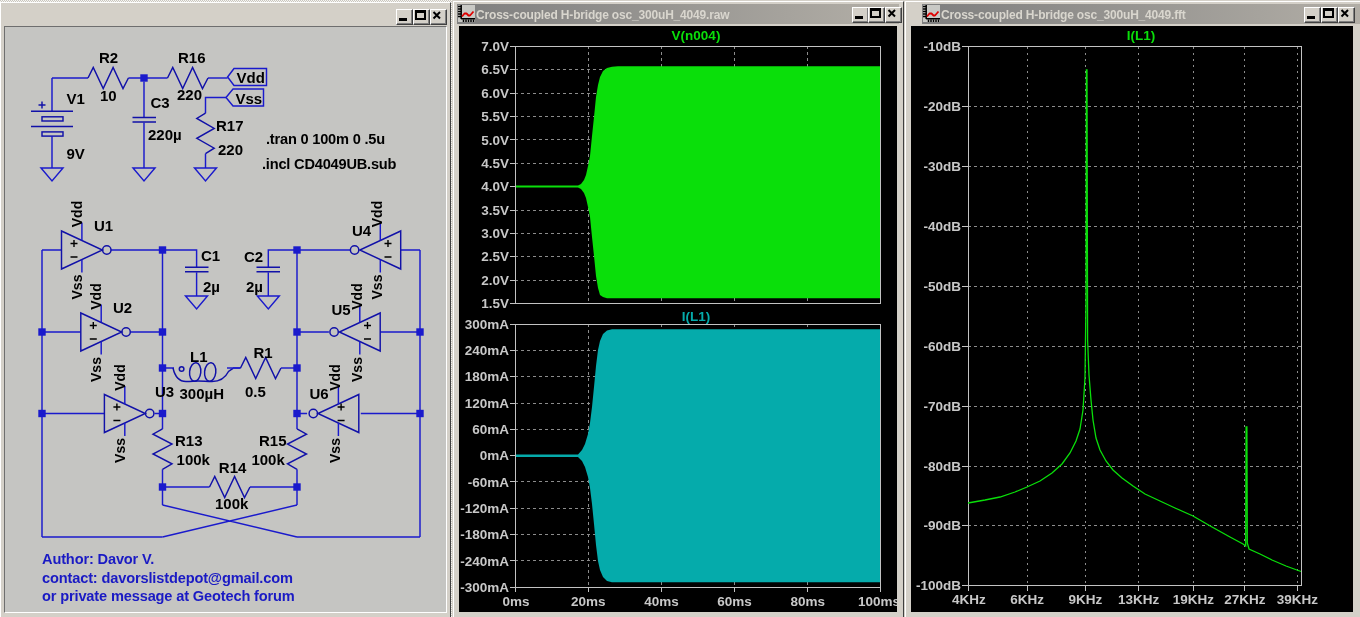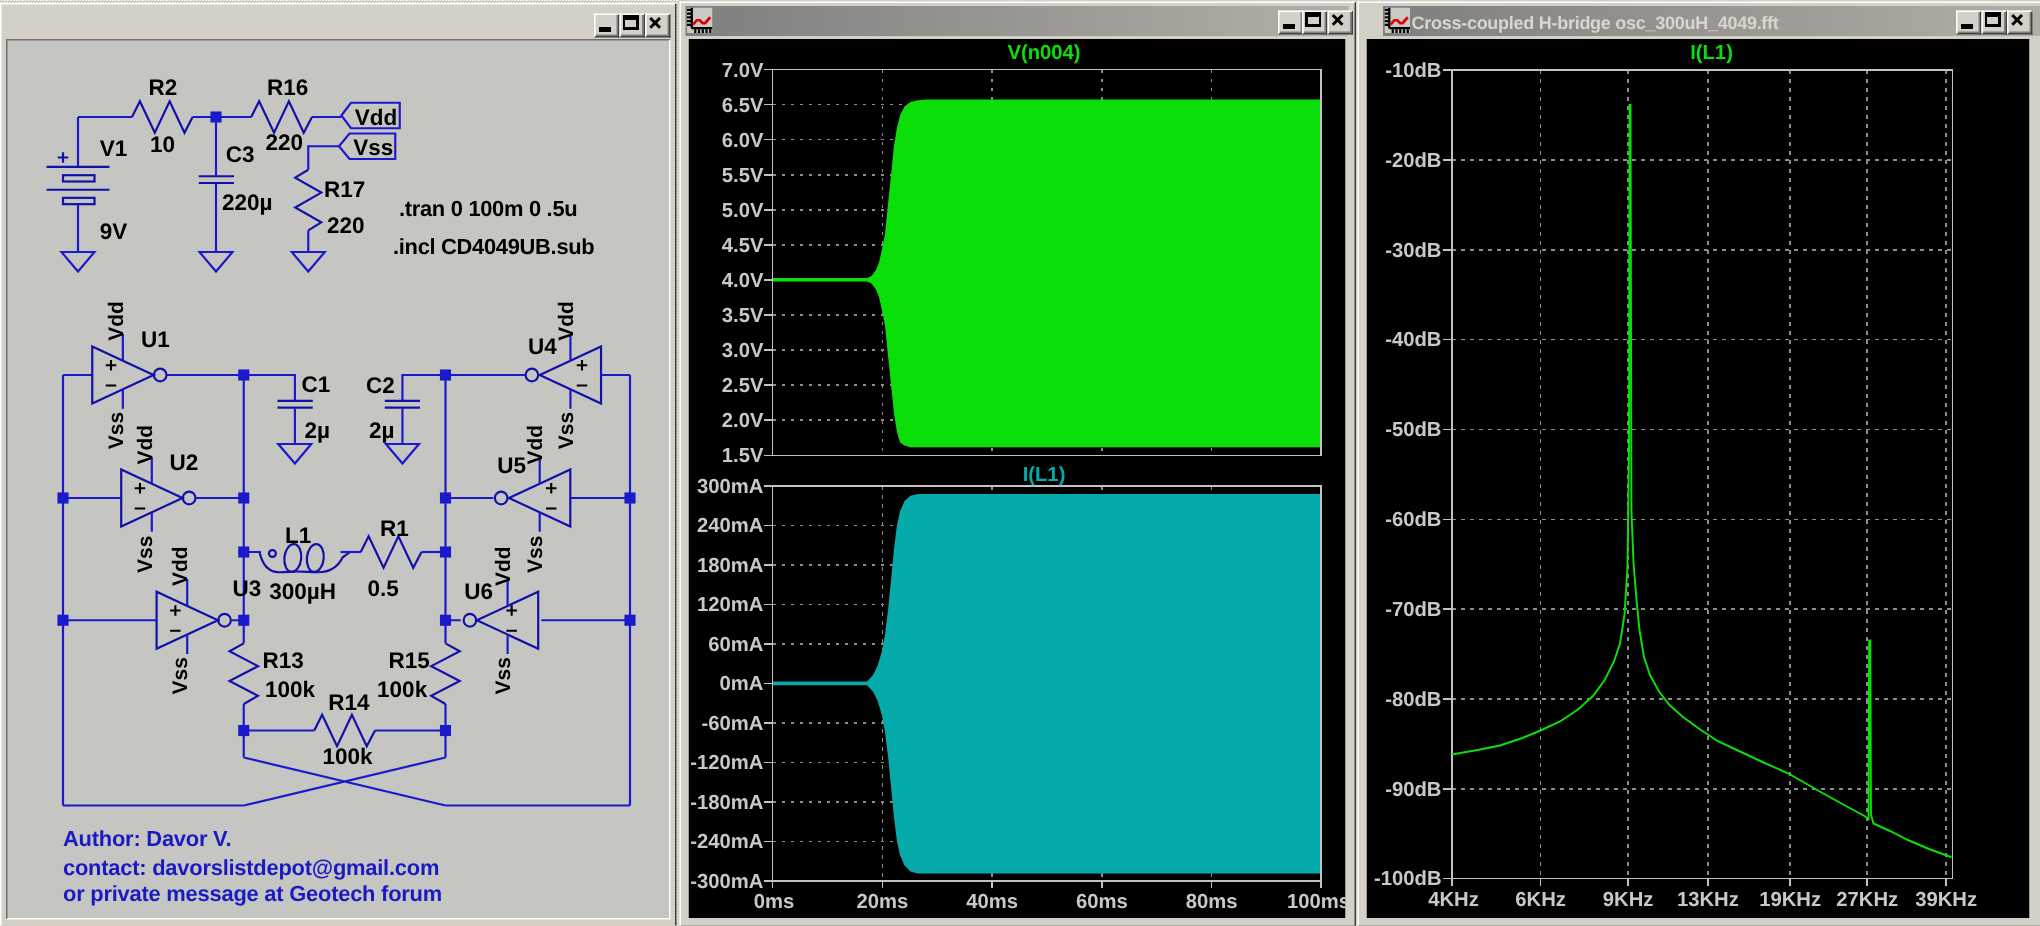--- a/index.html
+++ b/index.html
@@ -214,20 +214,21 @@
   <div style="position:absolute;left:1px;top:1px;width:449px;height:615px;border-top:1px solid #FFFFFF;border-left:1px solid #FFFFFF;border-right:1px solid #404040;border-bottom:1px solid #404040"></div>
   <div class="tbar inactive" style="left:5px;top:4px;width:442px;height:20px">
     <svg style="left:1px;top:1px" width="17" height="17" viewBox="0 0 17 17">
       <rect x="0" y="0" width="17" height="17" fill="#C9C9C5"></rect>
       <g stroke="#000" stroke-width="1.5">
         <path d="M3.2,0 V14 M3.2,13.8 H17" fill="none"></path>
         <path d="M0,1.5 H3 M0,4 H3 M0,6.5 H3 M0,9 H3 M0,11.5 H3 M5.5,14.5 V17 M8,14.5 V17 M10.5,14.5 V17 M13,14.5 V17 M15.5,14.5 V17"></path>
       </g>
       <path d="M4,11.5 L6.5,8.5 L8.5,8.5 L10.5,10.5 L12,10.5 L15.5,6.5" stroke="#E00000" stroke-width="1.8" fill="none" stroke-linejoin="round"></path>
     </svg>
+    <span class="ttext" style="left:19px;color:#D9D6CE">Cross-coupled H-bridge osc_300uH_4049.raw</span>
   </div>
   <div class="btn" style="left:400px;top:7px"></div>
   <div class="btn" style="left:416px;top:7px"></div>
   <div class="btn" style="left:433px;top:7px"></div>
   <svg style="left:400px;top:7px" width="51" height="14" viewBox="0 0 51 14" shape-rendering="crispEdges">
     <rect x="3" y="9" width="8" height="3" fill="#000"></rect>
     <rect x="19" y="2" width="9" height="8" fill="none" stroke="#000" stroke-width="1.6"></rect>
     <rect x="19" y="2" width="9" height="2" fill="#000"></rect>
     <path d="M36.5,3 l6.5,6.5 m0,-6.5 l-6.5,6.5" stroke="#000" stroke-width="2" shape-rendering="auto"></path>
   </svg>

